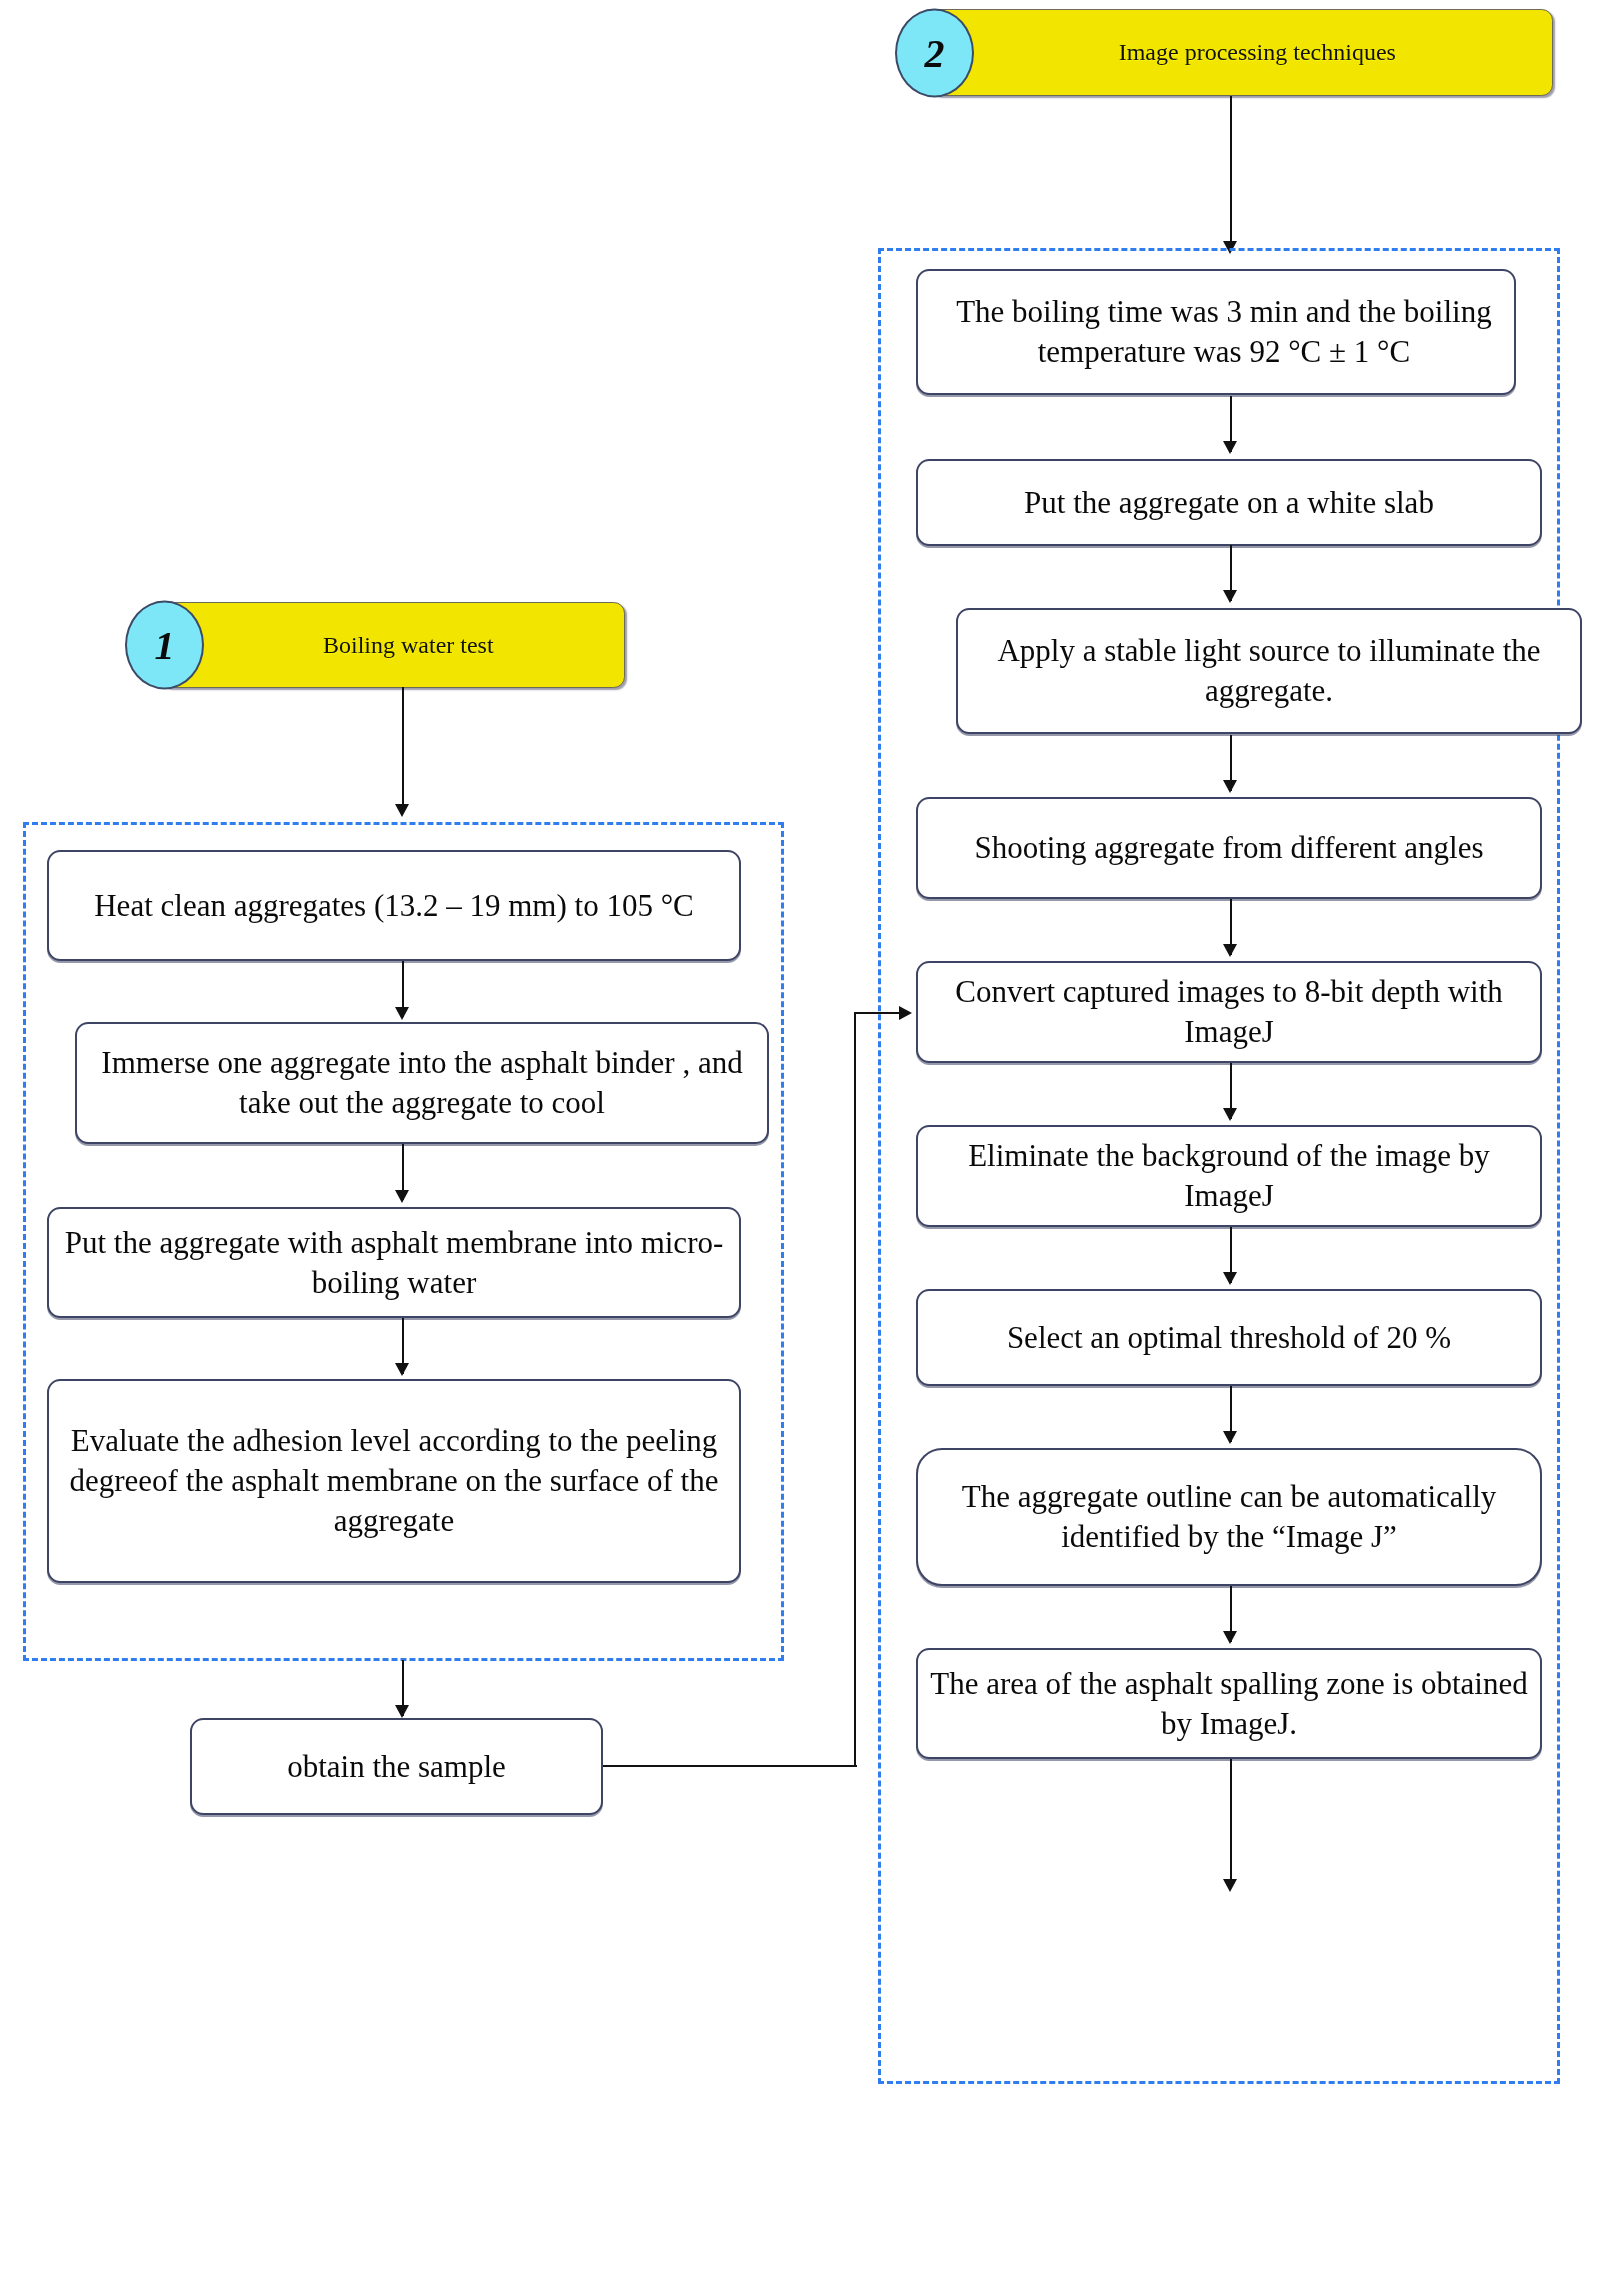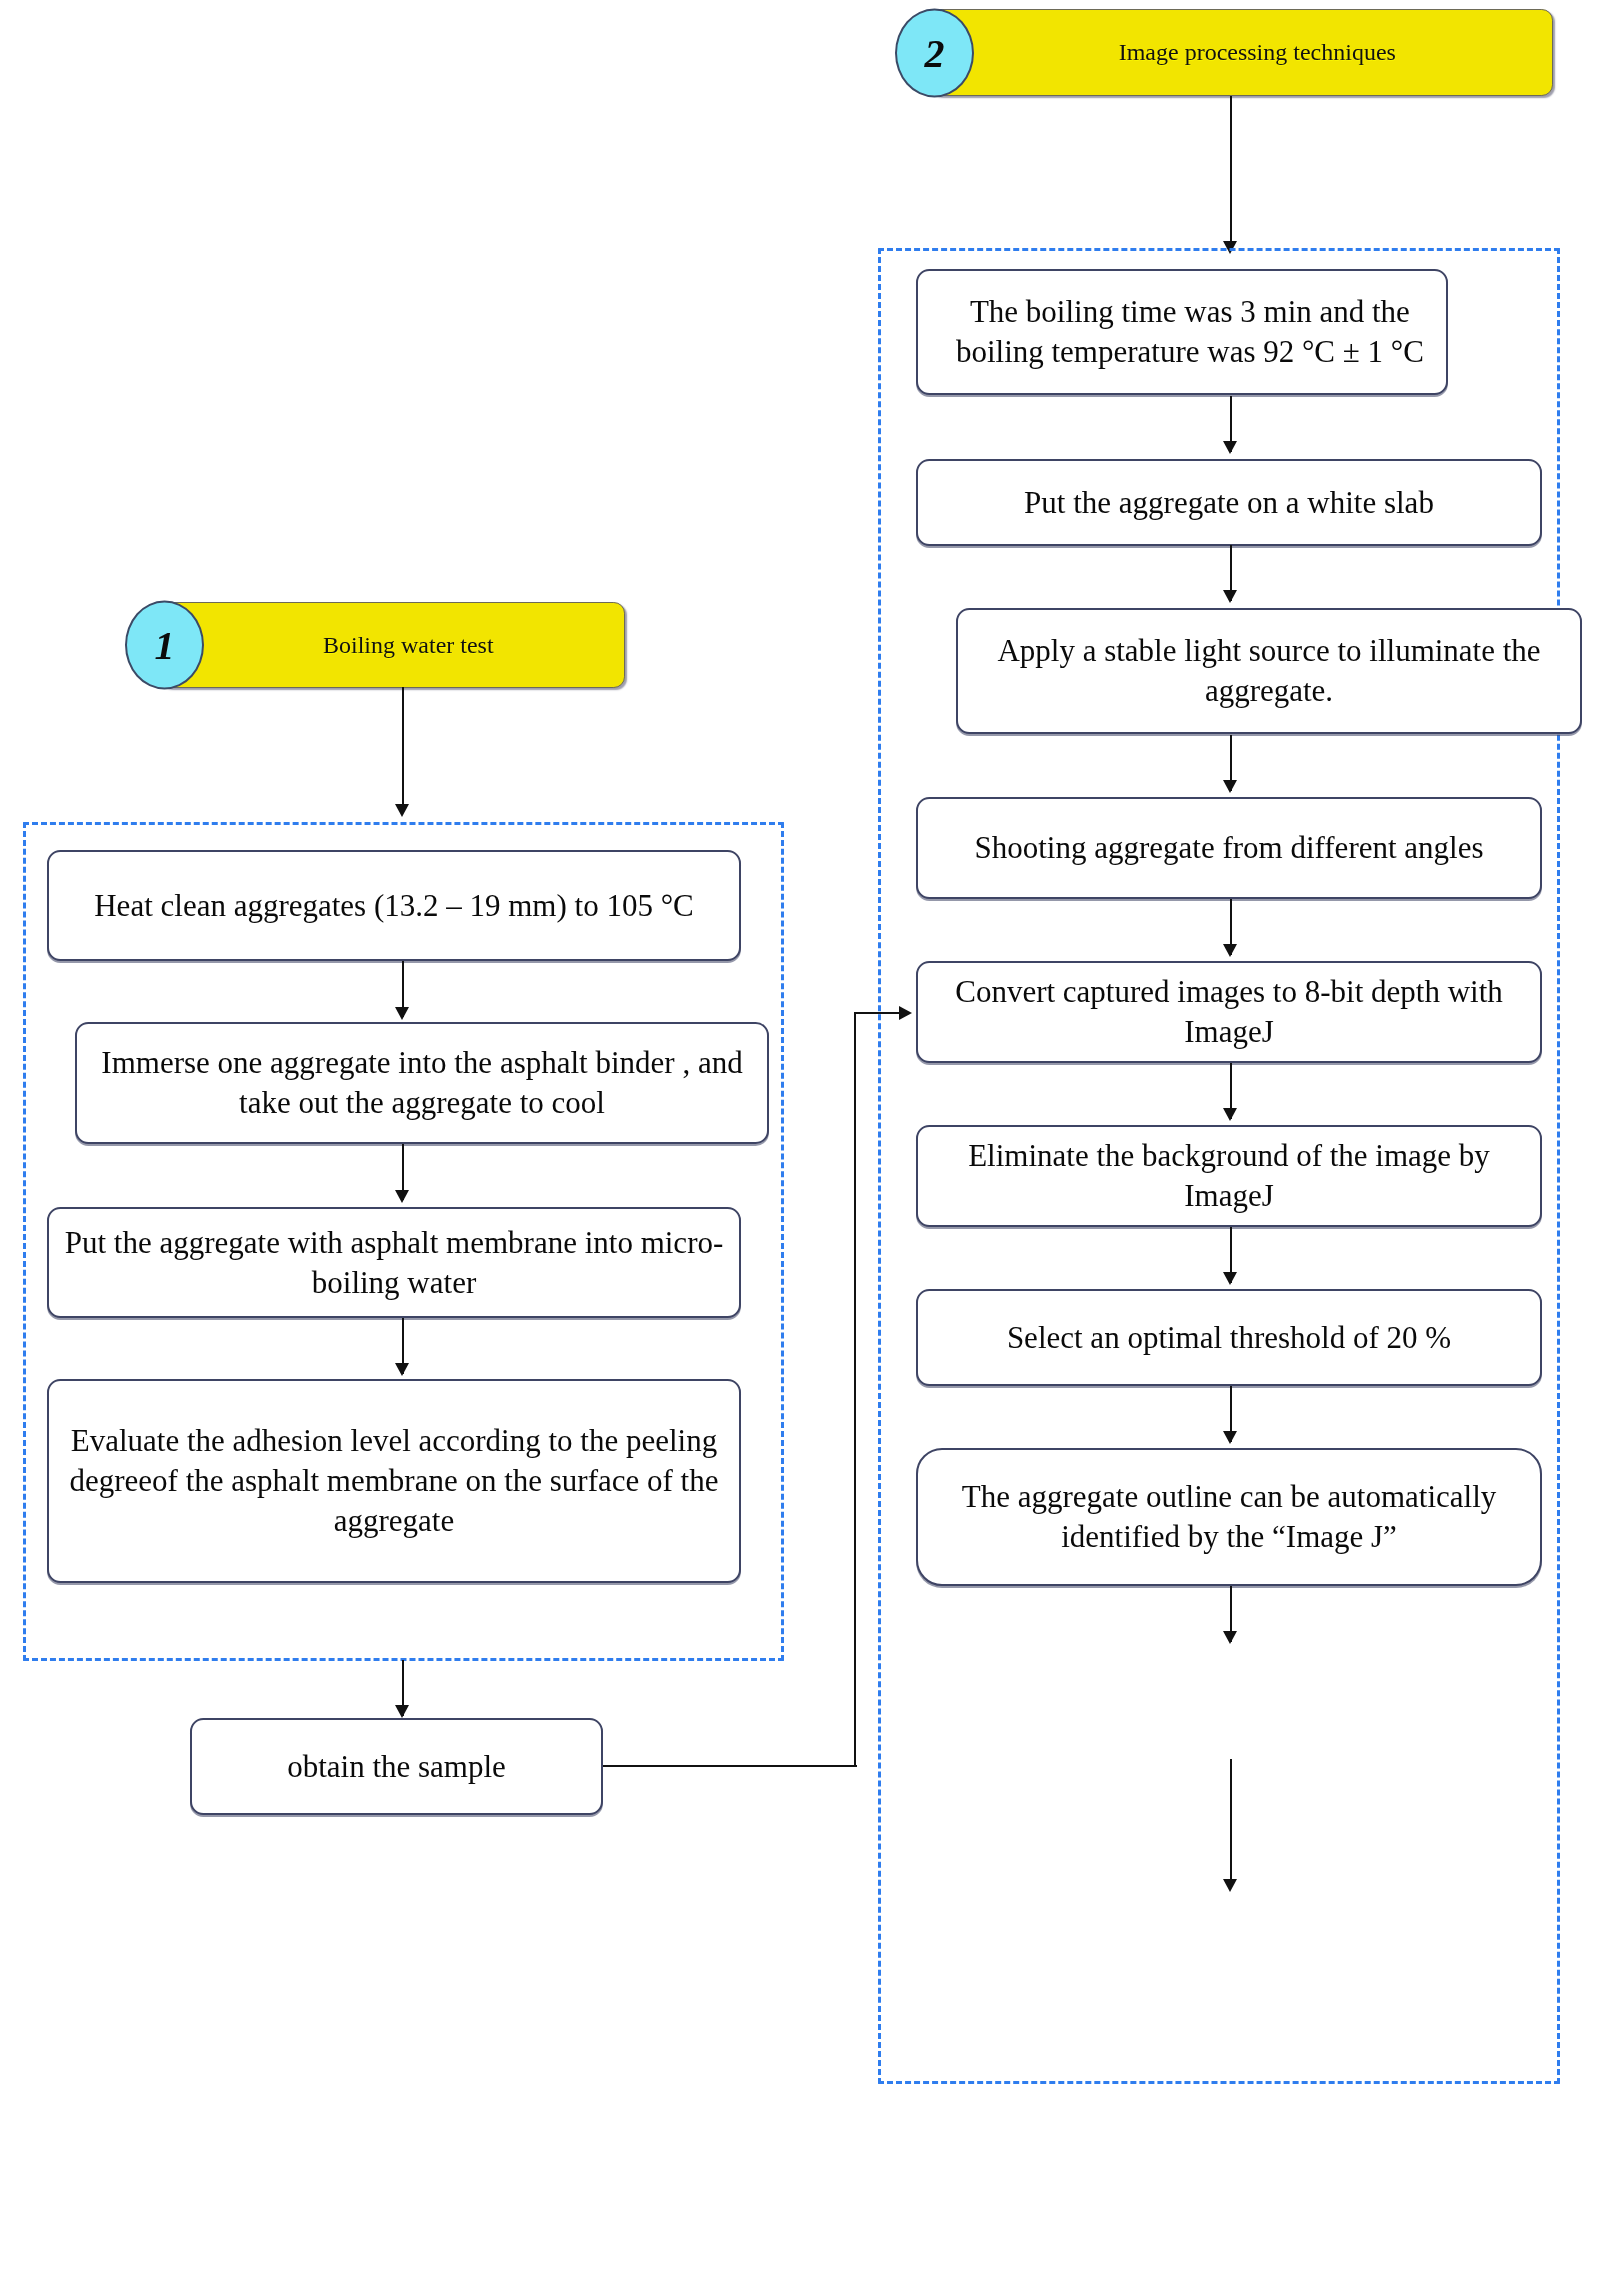--- a/index.html
+++ b/index.html
@@ -116,21 +116,21 @@
       <span class="btxt">Image processing techniques</span>
     </div>
     <div class="circle">2</div>
   </div>
 
   <div class="vline" style="left:1230px; top:96px; height:153px;"></div>
   <div class="arrowhead" style="left:1223px; top:241px;"></div>
 
   <div class="dash-group" style="left:878px; top:248px; width:682px; height:1836px;"></div>
 
-  <div class="pbox" style="left:916px; top:269px; width:532px; height:126px;padding-left:28px;">The boiling time was 3 min and the boiling temperature was 92 °C ± 1 °C</div>
+  <div class="pbox" style="left:916px; top:269px; width:600px; height:126px;padding-left:28px;">The boiling time was 3 min and the boiling temperature was 92 °C ± 1 °C</div>
   <div class="vline" style="left:1230px; top:396px; height:56px;"></div>
   <div class="arrowhead" style="left:1223px; top:441px;"></div>
 
   <div class="pbox" style="left:916px; top:459px; width:626px; height:87px;">Put the aggregate on a white slab</div>
   <div class="vline" style="left:1230px; top:545px; height:56px;"></div>
   <div class="arrowhead" style="left:1223px; top:590px;"></div>
 
   <div class="pbox" style="left:916px; top:608px; width:626px; height:126px;margin-left:40px;">Apply a stable light source to illuminate the aggregate.</div>
   <div class="vline" style="left:1230px; top:735px; height:56px;"></div>
   <div class="arrowhead" style="left:1223px; top:780px;"></div>
@@ -148,20 +148,21 @@
   <div class="arrowhead" style="left:1223px; top:1272px;"></div>
 
   <div class="pbox" style="left:916px; top:1289px; width:626px; height:97px;">Select an optimal threshold of 20 %</div>
   <div class="vline" style="left:1230px; top:1386px; height:56px;"></div>
   <div class="arrowhead" style="left:1223px; top:1431px;"></div>
 
   <div class="pbox" style="left:916px; top:1448px; width:626px; height:138px;border-radius:26px;">The aggregate outline can be automatically identified by the “Image J”</div>
   <div class="vline" style="left:1230px; top:1586px; height:56px;"></div>
   <div class="arrowhead" style="left:1223px; top:1631px;"></div>
 
+  <div class="pbox" style="left:916px; top:1648px; width:626px; height:111px;">The area of the asphalt spalling zone is obtained by ImageJ.</div>
 
   <div class="vline" style="left:1230px; top:1759px; height:127px;"></div>
   <div class="arrowhead" style="left:1223px; top:1879px;"></div>
 
 
   <div class="banner" style="left:125px; top:602px; width:500px; height:86px;">
     <div class="bar">
       <span class="btxt">Boiling water test</span>
     </div>
     <div class="circle">1</div>

